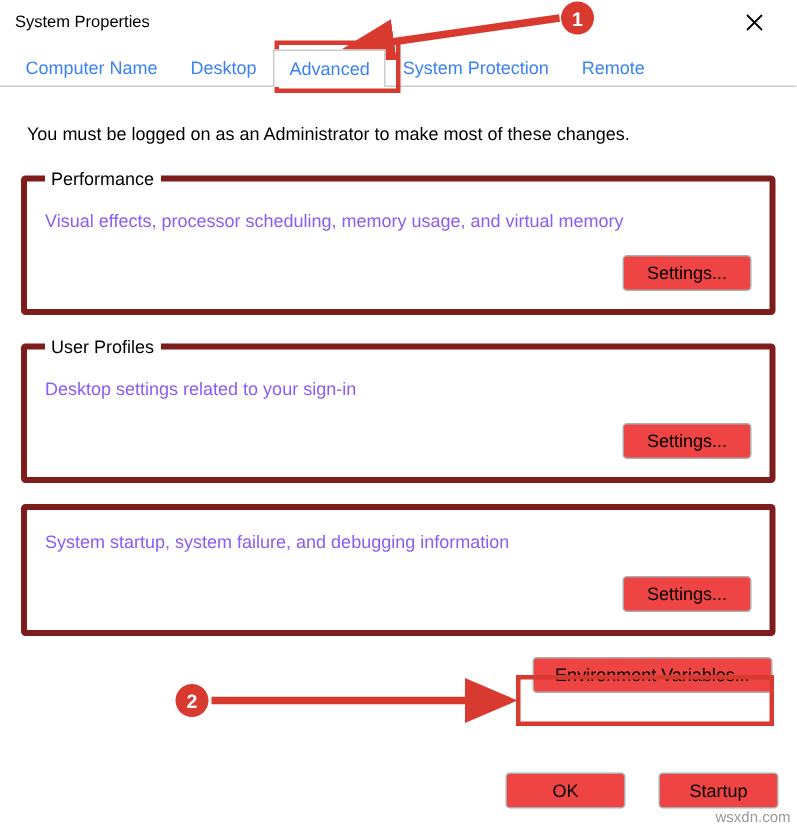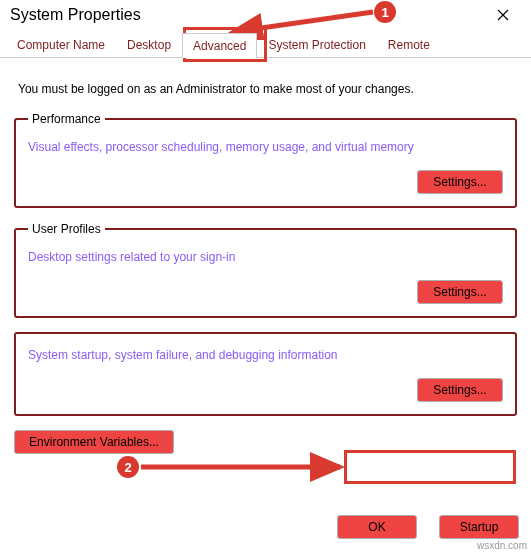--- a/index.html
+++ b/index.html
@@ -14,21 +14,21 @@
     position: relative;
     overflow: hidden;
   }
   .titlebar {
     display: flex;
     align-items: center;
     justify-content: space-between;
     height: 30px;
     padding: 0 8px 0 10px;
   }
-  .titlebar-title { font-size: 16px; }
+  .titlebar-title { font-size: 11px; }
   .close-icon {
     width: 40px;
     height: 30px;
     display: flex;
     align-items: center;
     justify-content: center;
     font-size: 16px;
     cursor: pointer;
   }
   .tabs {
@@ -37,35 +37,35 @@
     padding: 0 6px;
     border-bottom: 1px solid #ccc;
     height: 28px;
   }
   .tab {
     padding: 5px 10px 5px 10px;
     border: 1px solid transparent;
     border-bottom: none;
     position: relative;
     cursor: pointer;
-    color: #7f1d1d;
+    color: #3b82f6;
     font-size: 12px;
   }
   .tab.active {
     border-color: #ccc;
     background: #fff;
     z-index: 2;
     top: 1px;
   }
   .content {
     padding: 14px 14px 10px 14px;
   }
   .notice { margin: 10px 4px 16px 4px; }
   fieldset.groupbox {
-    border: 2px solid #7f1d1d;
+    border: 4px solid #7f1d1d;
     border-radius: 3px;
     margin: 0 0 14px 0;
     padding: 10px 12px 12px 12px;
   }
   fieldset.groupbox legend {
     padding: 0 4px;
     font-size: 12px;
     color: #000;
   }
   .groupdesc { margin: 4px 0 16px 0; color:#8b5cf6; }
@@ -74,21 +74,21 @@
     min-width: 86px;
     height: 24px;
     padding: 0 12px;
     font-family: inherit;
     font-size: 12px;
     background: #ef4444;
     border: 1px solid #adadad;
     border-radius: 3px;
     cursor: pointer;
   }
-  .envrow { display:flex; margin-top:6px; padding-right:2px; }
+  .envrow { display:flex; justify-content:flex-end; margin-top:6px; padding-right:2px; }
   .footer {
     position: absolute;
     right: 12px;
     bottom: 14px;
     display: flex;
     gap: 22px;
   }
   .footer button.win { min-width: 80px; }
 
   
@@ -119,21 +119,21 @@
 
 <div class="tabs">
   <div class="tab">Computer Name</div>
   <div class="tab">Desktop</div>
   <div class="tab active">Advanced</div>
   <div class="tab">System Protection</div>
   <div class="tab">Remote</div>
 </div>
 
 <div class="content">
-  <div class="notice">You must be logged on as an Administrator to make most of your changes.</div>
+  <div class="notice">You must be logged on as an Administrator to make most of these changes.</div>
 
   <fieldset class="groupbox">
     <legend>Performance</legend>
     <div class="groupdesc">Visual effects, processor scheduling, memory usage, and virtual memory</div>
     <div class="btnrow">
       <button class="win">Settings...</button>
     </div>
   </fieldset>
 
   <fieldset class="groupbox">

